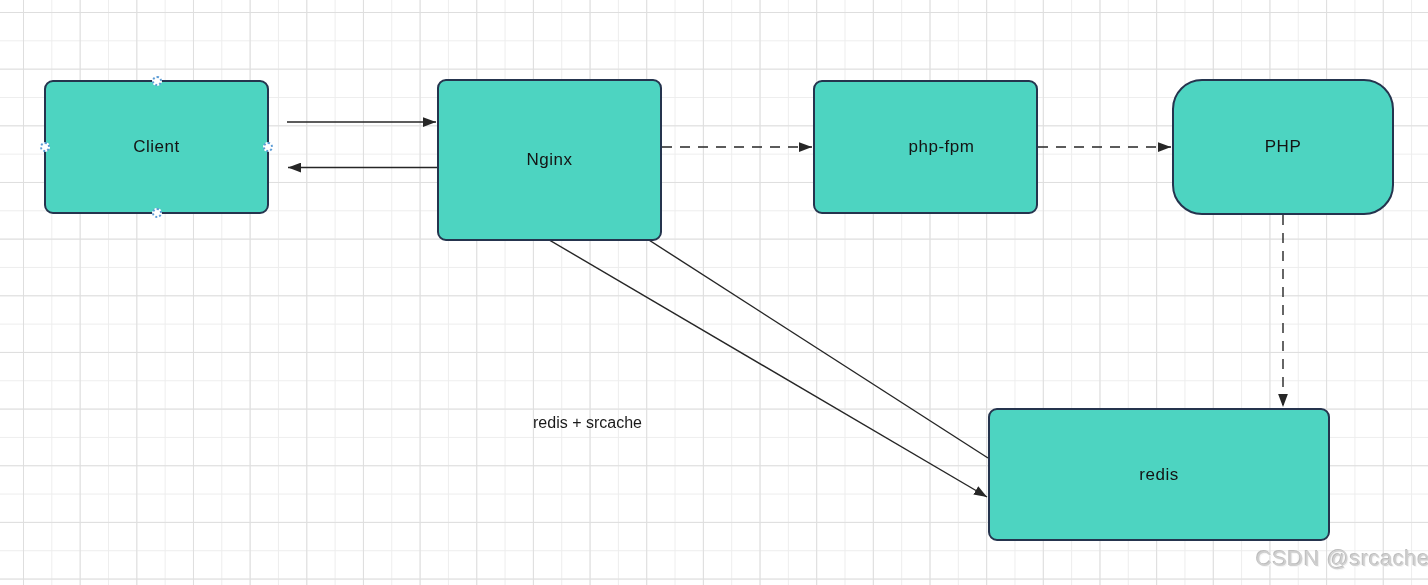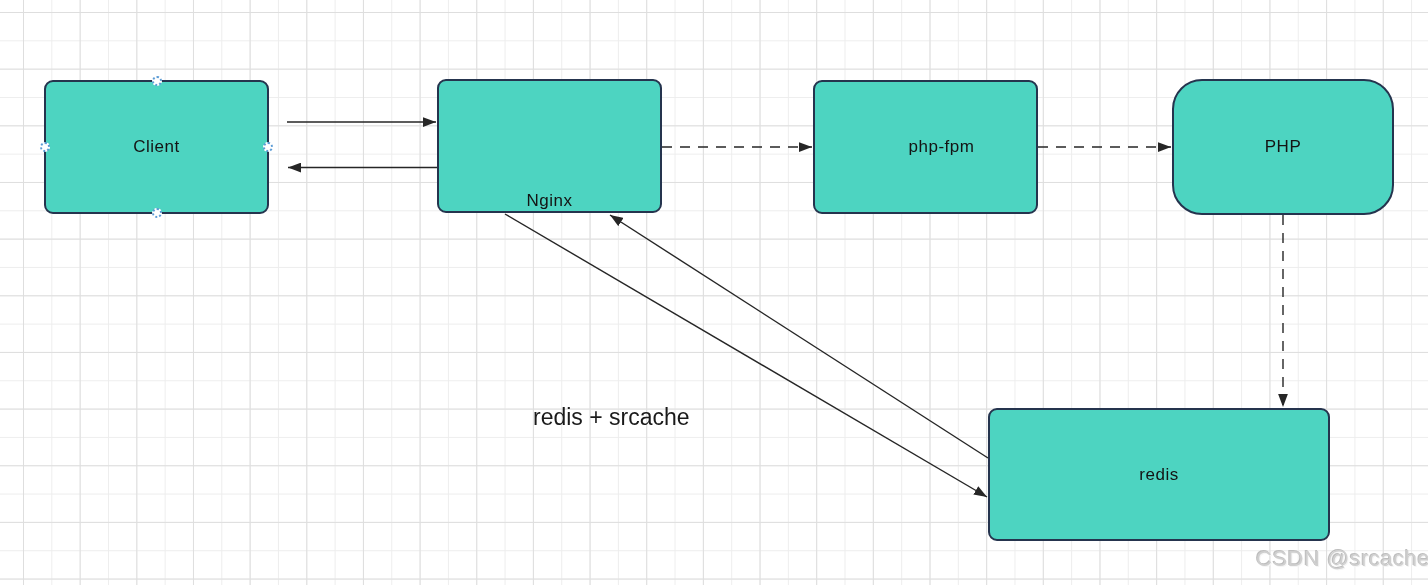--- a/index.html
+++ b/index.html
@@ -61,22 +61,22 @@
     border-radius: 50%;
   }
   .h-top    { left: 50%; top: -6px;  margin-left: -5px; }
   .h-bottom { left: 50%; bottom: -6px; margin-left: -5px; }
   .h-left   { top: 50%;  left: -6px;  margin-top: -5px; }
   .h-right  { top: 50%;  right: -6px; margin-top: -5px; }
 
   .annotation {
     position: absolute;
     left: 533px;
-    top: 404px;
-    font-size: 23px;
+    top: 414px;
+    font-size: 16px;
     color: #1a1a1a;
     white-space: nowrap;
   }
 
   .watermark {
     position: absolute;
     left: 1256px;
     top: 546px;
     font-size: 22px;
     color: #cfcfcf;
@@ -113,21 +113,21 @@
   </svg>
 
   <div class="node" style="left:44px; top:80px; width:225px; height:134px;">
     <span class="node-label">Client</span>
     <span class="handle h-top"></span>
     <span class="handle h-left"></span>
     <span class="handle h-right"></span>
     <span class="handle h-bottom"></span>
   </div>
 
-  <div class="node" style="left:437px; top:79px; width:225px; height:134px;align-items:flex-end;">
+  <div class="node" style="left:437px; top:79px; width:225px; height:162px;">
     <span class="node-label">Nginx</span>
   </div>
 
   <div class="node" style="left:813px; top:80px; width:225px; height:134px;padding-left:32px;">
     <span class="node-label">php-fpm</span>
   </div>
 
   <div class="node" style="left:1172px; top:79px; width:222px; height:136px;border-radius:30px;">
     <span class="node-label">PHP</span>
   </div>

